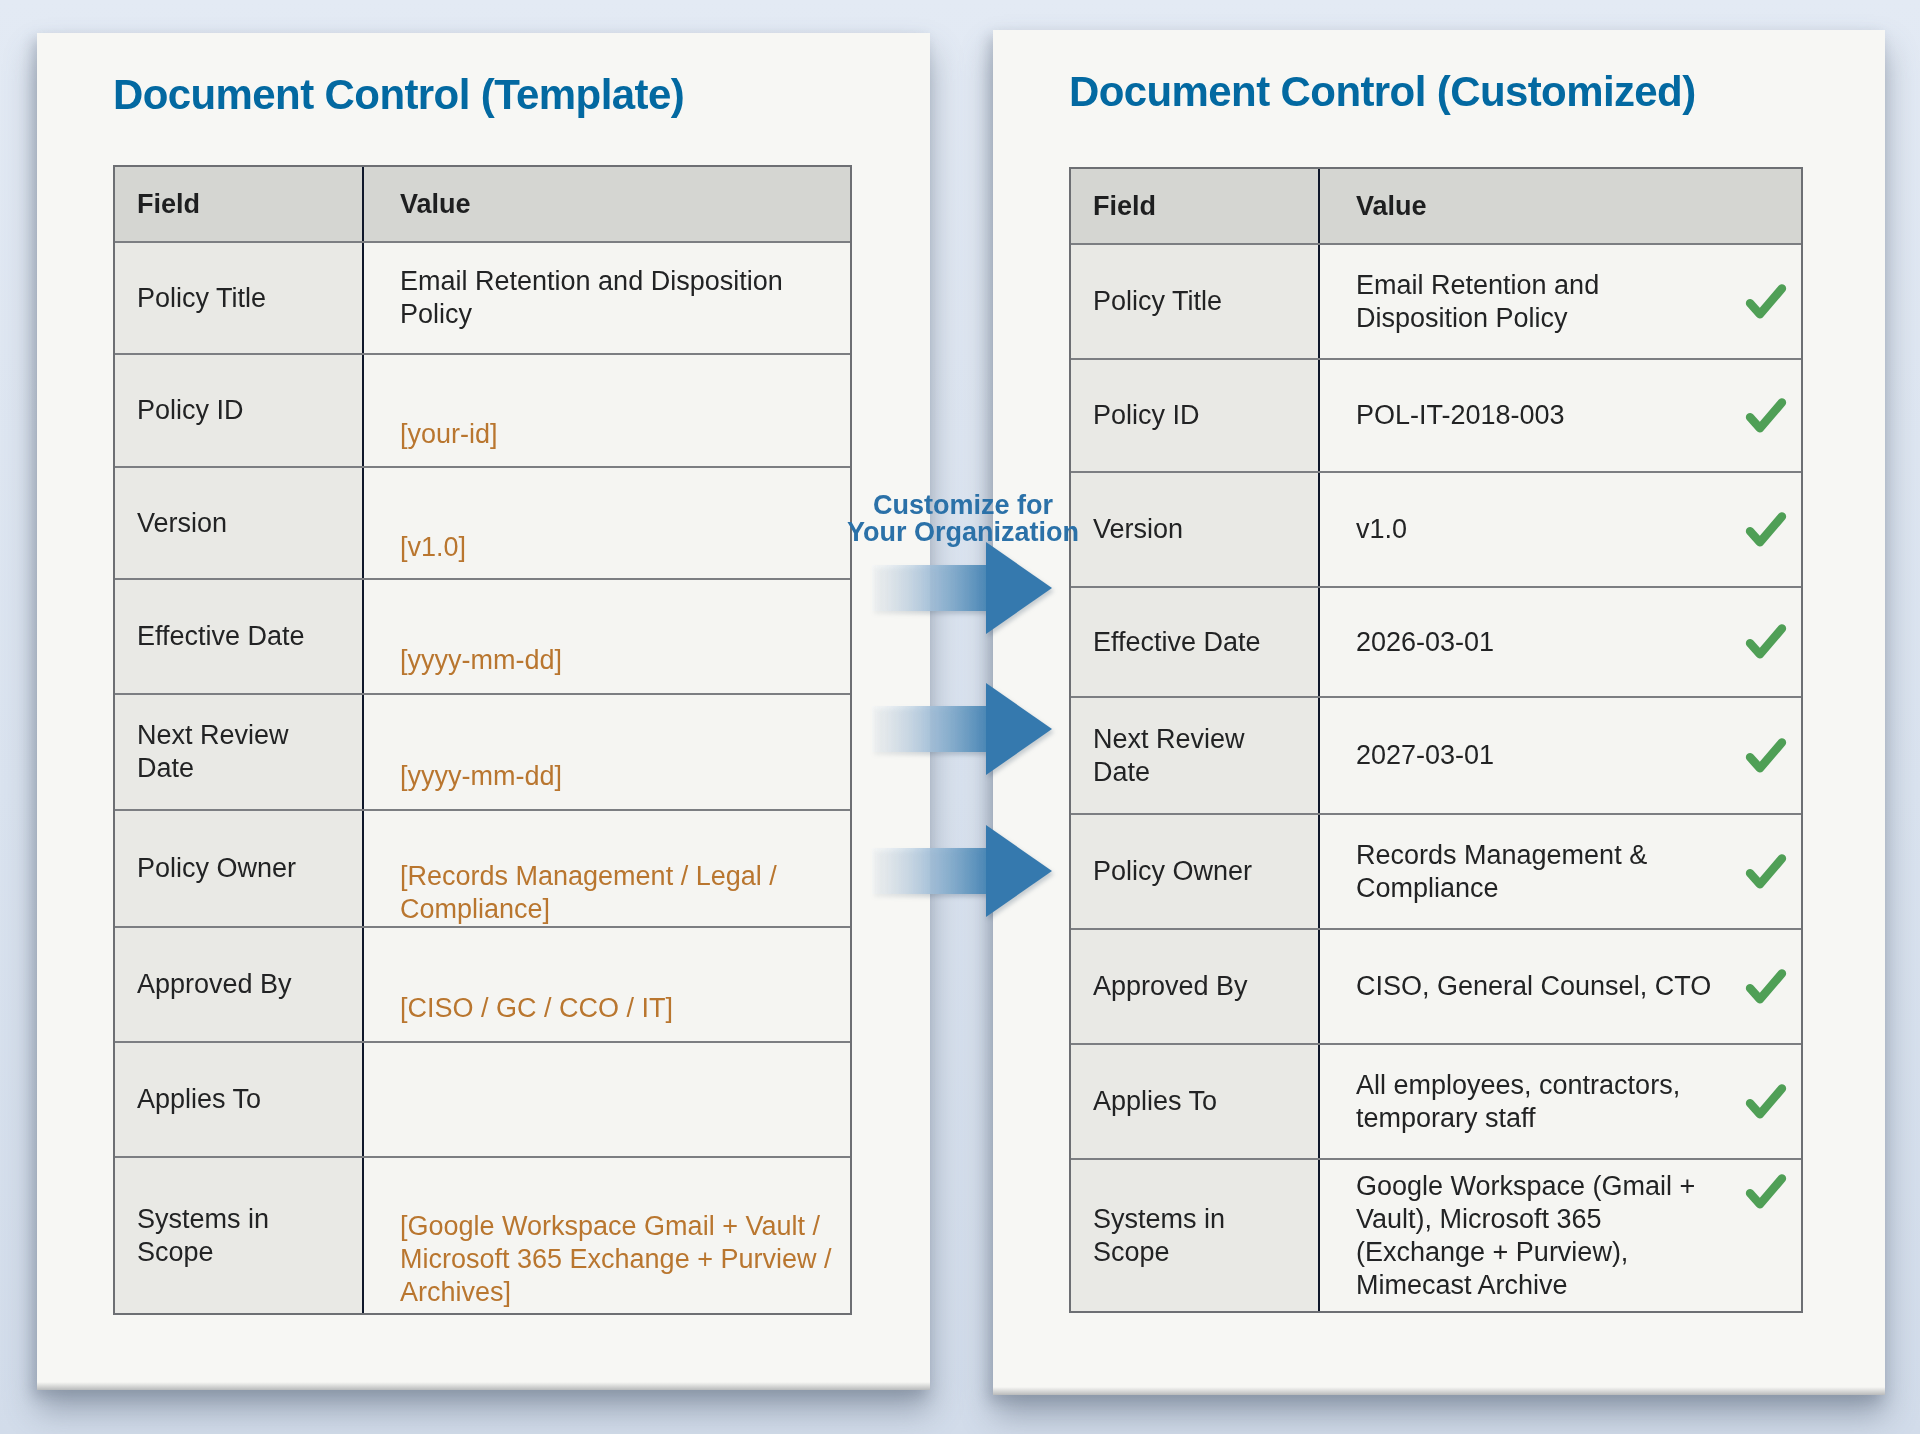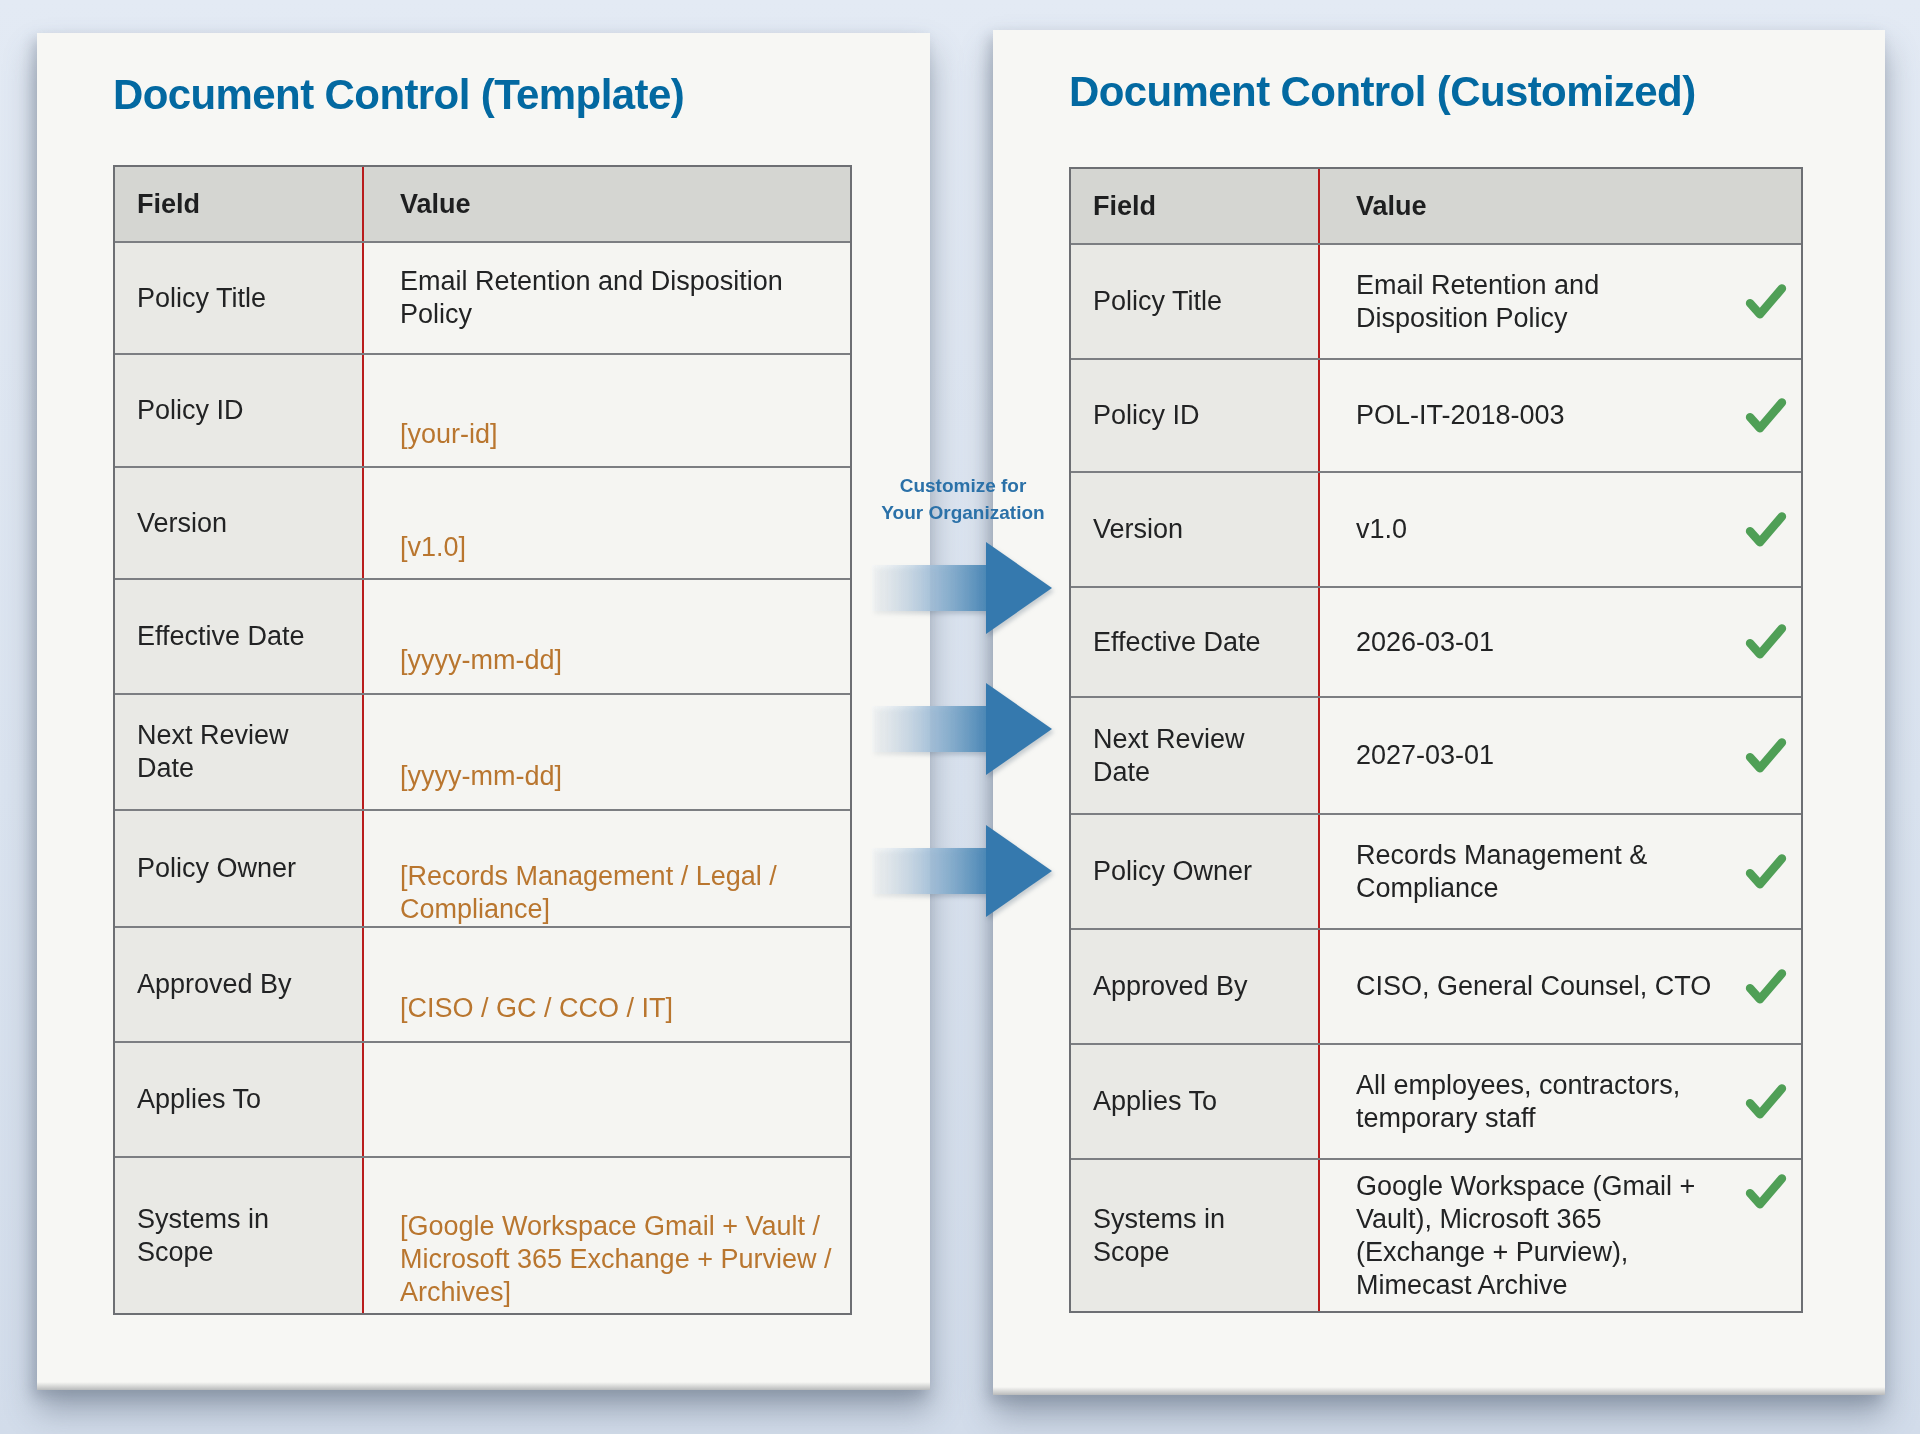--- a/index.html
+++ b/index.html
@@ -20,37 +20,37 @@
 
   
   .doc-table{position:absolute;left:76px;width:739px;
     border:2px solid #6d6f73;box-sizing:border-box;background:#f5f5f2;}
   .page-left .doc-table{top:132px;}
   .page-right .doc-table{top:137px;width:734px;}
   .tr{display:flex;box-sizing:border-box;}
   .tr + .tr{border-top:2px solid #7c7e82;}
   .td{display:flex;align-items:center;box-sizing:border-box;
     font-size:27px;line-height:33px;color:#222324;}
-  .td.f{width:249px;flex:0 0 249px;border-right:2px solid #b91c1c;
+  .td.f{width:249px;flex:0 0 249px;border-right:2px solid #0f172a;
     background:#e9e9e5;padding:8px 14px 8px 22px;}
   .td.v{flex:1;background:#f5f5f2;padding:8px 18px 8px 36px;position:relative;}
   .tr.head .td{background:#d5d6d2;font-weight:700;color:#1e1f20;}
   .vt{display:block;}
   .ph{color:#b9762f;margin-top:48px;}
   .page-right .td.v{padding-right:66px;}
 
   .check{position:absolute;right:13px;top:50%;transform:translateY(-50%);
     width:44px;height:40px;display:flex;align-items:center;justify-content:center;}
   .tr.row-systems .check{top:12px;transform:none;}
   .check svg{width:44px;height:40px;}
 
   
   .annotation{position:absolute;inset:0;pointer-events:none;}
-  .customize-label{position:absolute;left:833px;top:472px;width:260px;
-    text-align:center;font-size:19px;font-weight:700;color:#2b71a8;line-height:27px;}
+  .customize-label{position:absolute;left:833px;top:492px;width:260px;
+    text-align:center;font-size:27px;font-weight:700;color:#2b71a8;line-height:27px;}
   .customize-label span{display:block;}
   .arrow{position:absolute;left:872px;width:180px;height:92px;
     filter:drop-shadow(2px 3px 2px rgba(70,90,110,.28));}
   .arrow-1{top:542px;}
   .arrow-2{top:683px;}
   .arrow-3{top:825px;}
   .defs-svg{position:absolute;width:0;height:0;}
 </style>
 </head>
 <body>

